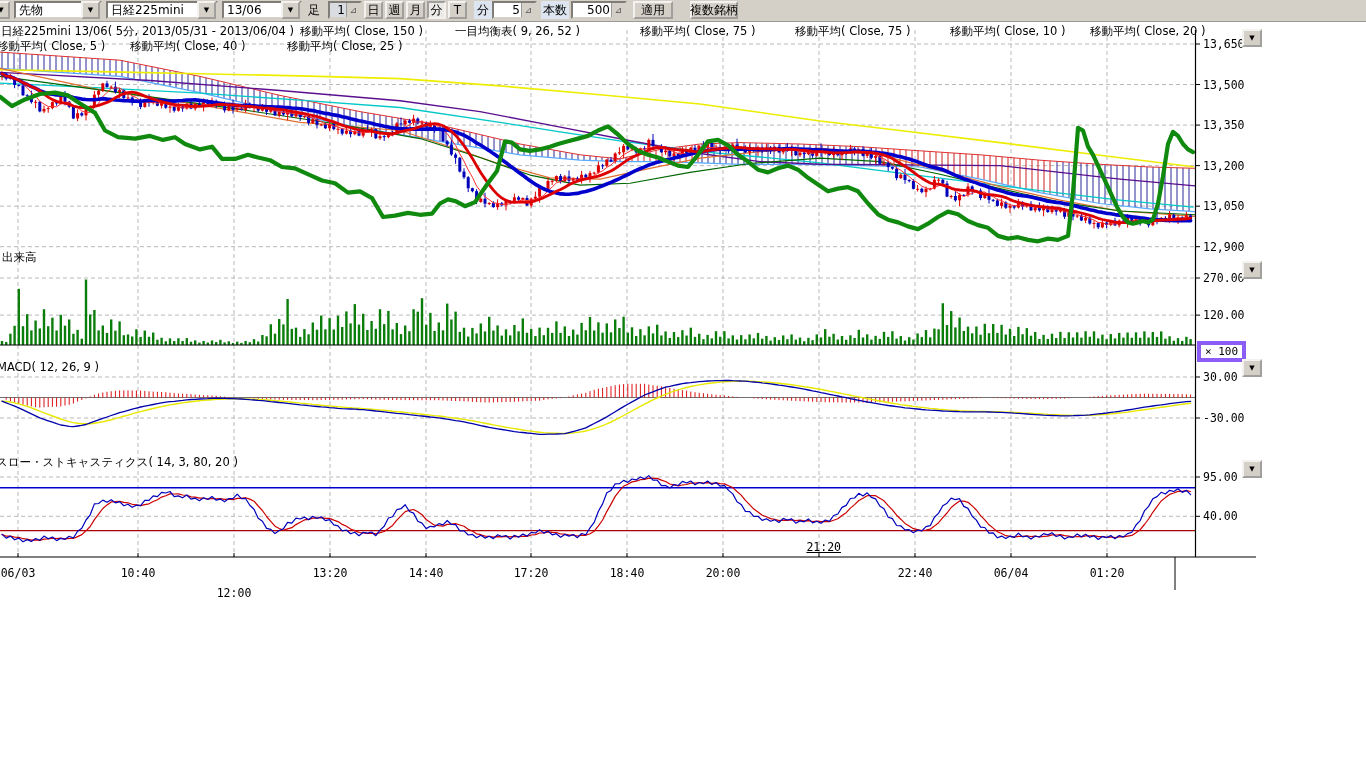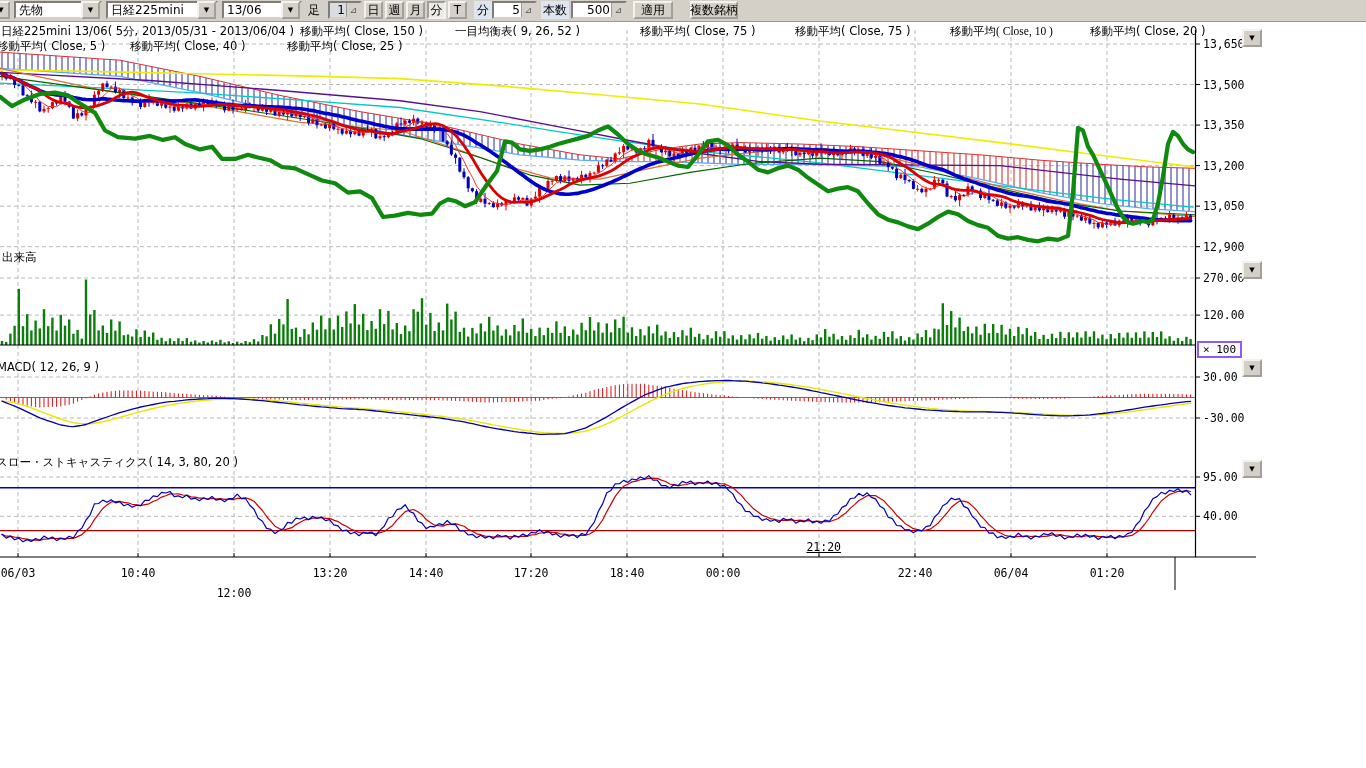--- a/index.html
+++ b/index.html
@@ -21,21 +21,21 @@
   .spin{background:#fff;border:2px inset #d4d0c8;display:flex;align-items:center;}
   .spin.gray{background:#d9dde2;}
   .spin .num{flex:1;text-align:right;padding-right:1px;font-size:12px;}
   .spin .ud{width:13px;height:100%;background:#d4d0c8;border-left:1px solid #9a9a9a;
             font-size:9px;display:flex;align-items:center;justify-content:center;color:#555;}
   
   .ovl{position:absolute;color:#000;white-space:nowrap;z-index:20;}
   .legend{font-size:11.5px;}
   .axis-num{font-family:"DejaVu Sans Mono","Liberation Mono",monospace;font-size:11.5px;}
   .pane-label{font-size:11.5px;}
-  #mult-badge{position:absolute;border:2px solid #8b5cf6;background:#fff;
+  #mult-badge{position:absolute;border:4px solid #8b5cf6;background:#fff;
               font-family:"DejaVu Sans Mono","Liberation Mono",monospace;
               font-size:11px;padding:0 4px;line-height:13px;z-index:21;}
   .pane-menu{position:absolute;width:16px;height:14px;background:#d4d0c8;
              border:2px outset #f4f2ee;font-size:7px;display:flex;align-items:center;
              justify-content:center;z-index:21;color:#000;}
   #chart-svg{position:absolute;left:0;top:0;z-index:5;}
 </style>
 </head>
 <body>
 
@@ -1527,21 +1527,21 @@
         <line x1="1195" y1="516.3" x2="1200" y2="516.3" stroke="#000" stroke-width="1"></line>
       </g>
     </svg>
 
   <div id="legend-layer">
       <div class="ovl legend" style="left: 1px; top: 24px;">日経225mini 13/06( 5分, 2013/05/31 - 2013/06/04 )</div>
       <div class="ovl legend" style="left: 300px; top: 24px; text-align: center;">移動平均( Close, 150 )</div>
       <div class="ovl legend" style="left: 455px; top: 24px;">一目均衡表( 9, 26, 52 )</div>
       <div class="ovl legend" style="left: 640px; top: 24px;">移動平均( Close, 75 )</div>
       <div class="ovl legend" style="left: 795px; top: 24px;">移動平均( Close, 75 )</div>
-      <div class="ovl legend" style="left: 950px; top: 24px; font-family: Liberation Serif, serif;">移動平均( Close, 10 )</div>
+      <div class="ovl legend" style="left: 950px; top: 24px;">移動平均( Close, 10 )</div>
       <div class="ovl legend" style="left: 1090px; top: 24px;">移動平均( Close, 20 )</div>
       <div class="ovl legend" style="left: -3px; top: 39px;">移動平均( Close, 5 )</div>
       <div class="ovl legend" style="left: 130px; top: 39px;">移動平均( Close, 40 )</div>
       <div class="ovl legend" style="left: 287px; top: 39px;">移動平均( Close, 25 )</div>
     </div>
   <div class="ovl pane-label" style="left:2px;top:250px;">出来高</div>
   <div class="ovl pane-label" style="left:-3px;top:360px;">MACD( 12, 26, 9 )</div>
   <div class="ovl pane-label" style="left:-4px;top:455px;">スロー・ストキャスティクス( 14, 3, 80, 20 )</div>
   <div id="mult-badge" style="left:1197px;top:341px;">× 100</div>
   <div id="axis-layer">
@@ -1557,21 +1557,21 @@
       <div class="ovl axis-num" style="left: 1203px; top: 411px;">-30.00</div>
       <div class="ovl axis-num" style="left: 1203px; top: 470px;">95.00</div>
       <div class="ovl axis-num" style="left: 1203px; top: 509.3px;">40.00</div>
       <div class="ovl axis-num" style="left: -4px; top: 566px; width: 44px; text-align: center;">06/03</div>
       <div class="ovl axis-num" style="left: 116px; top: 566px; width: 44px; text-align: center;">10:40</div>
       <div class="ovl axis-num" style="left: 212px; top: 586px; width: 44px; text-align: center;">12:00</div>
       <div class="ovl axis-num" style="left: 308px; top: 566px; width: 44px; text-align: center;">13:20</div>
       <div class="ovl axis-num" style="left: 404px; top: 566px; width: 44px; text-align: center;">14:40</div>
       <div class="ovl axis-num" style="left: 509px; top: 566px; width: 44px; text-align: center;">17:20</div>
       <div class="ovl axis-num" style="left: 605px; top: 566px; width: 44px; text-align: center;">18:40</div>
-      <div class="ovl axis-num" style="left: 701px; top: 566px; width: 44px; text-align: center;">00:00</div>
+      <div class="ovl axis-num" style="left: 701px; top: 566px; width: 44px; text-align: center;">20:00</div>
       <div class="ovl axis-num" style="left: 797px; top: 540px; width: 44px; text-align: right; text-decoration: underline;">21:20</div>
       <div class="ovl axis-num" style="left: 893px; top: 566px; width: 44px; text-align: center;">22:40</div>
       <div class="ovl axis-num" style="left: 989px; top: 566px; width: 44px; text-align: center;">06/04</div>
       <div class="ovl axis-num" style="left: 1085px; top: 566px; width: 44px; text-align: center;">01:20</div>
     </div>
   <div id="menu-buttons">
       <div class="pane-menu" style="left: 1242px; top: 29px;">▼</div>
       <div class="pane-menu" style="left: 1242px; top: 261px;">▼</div>
       <div class="pane-menu" style="left: 1242px; top: 359px;">▼</div>
       <div class="pane-menu" style="left: 1242px; top: 460px;">▼</div>

